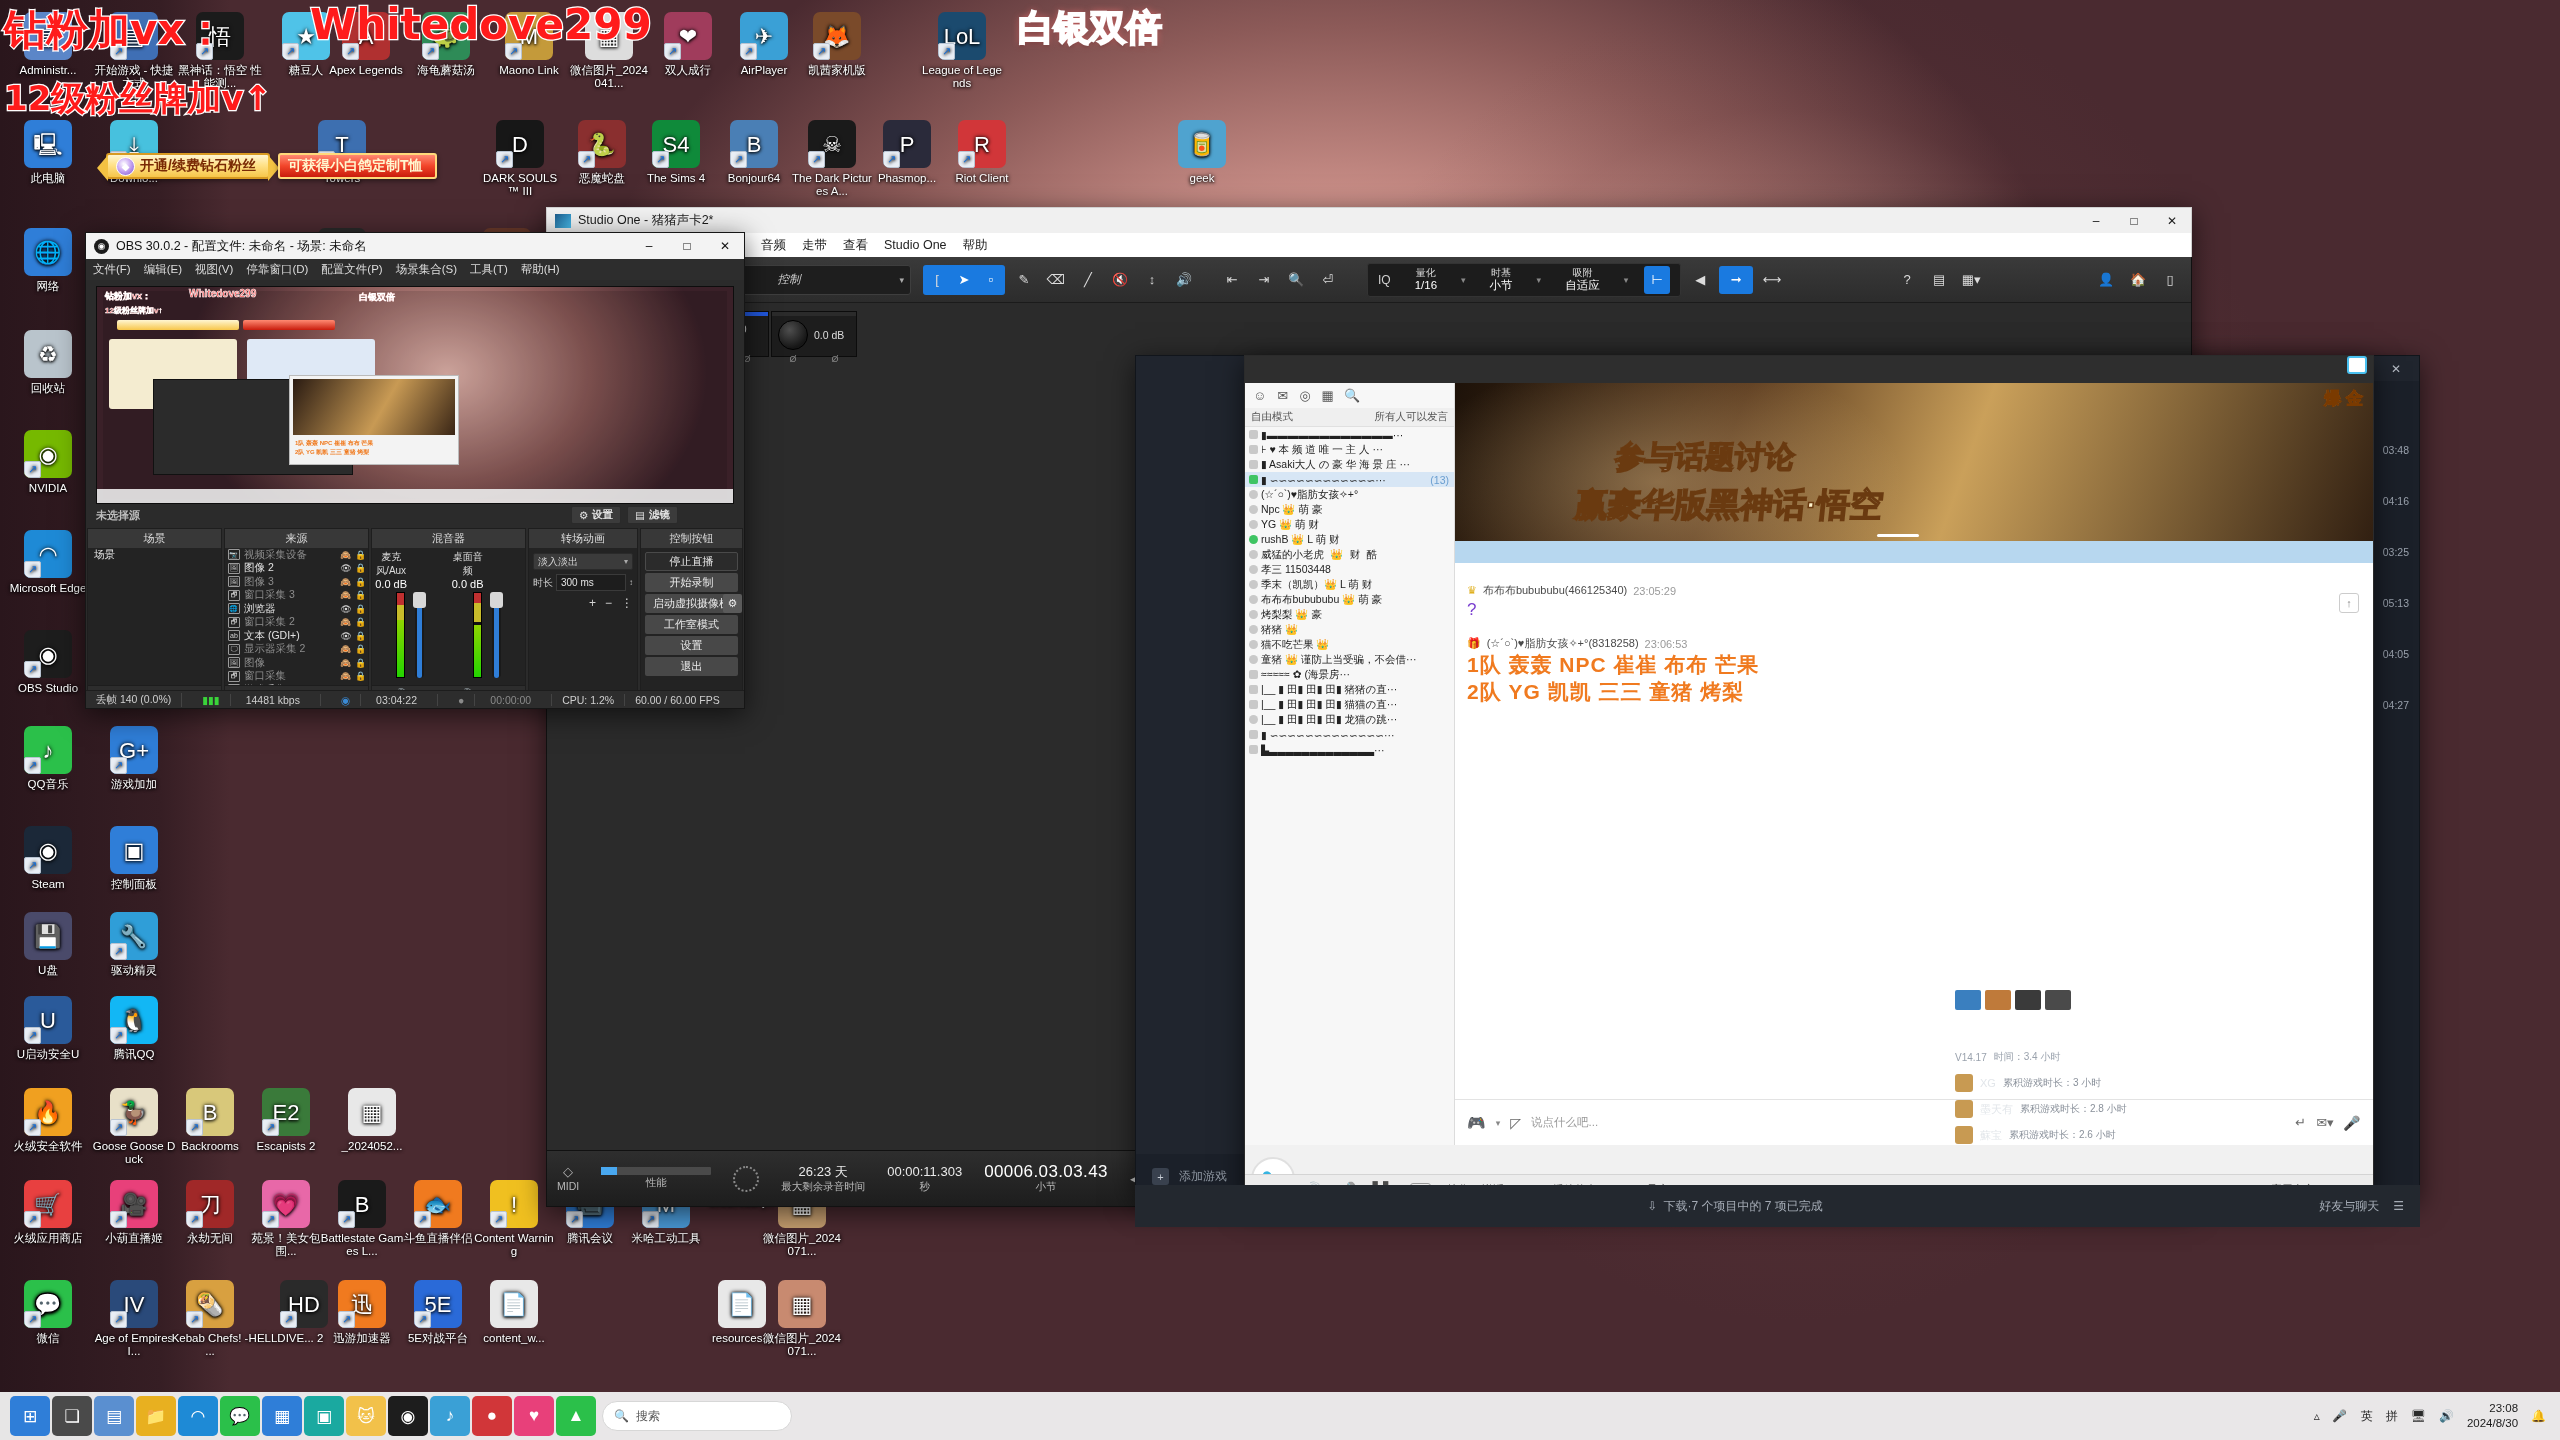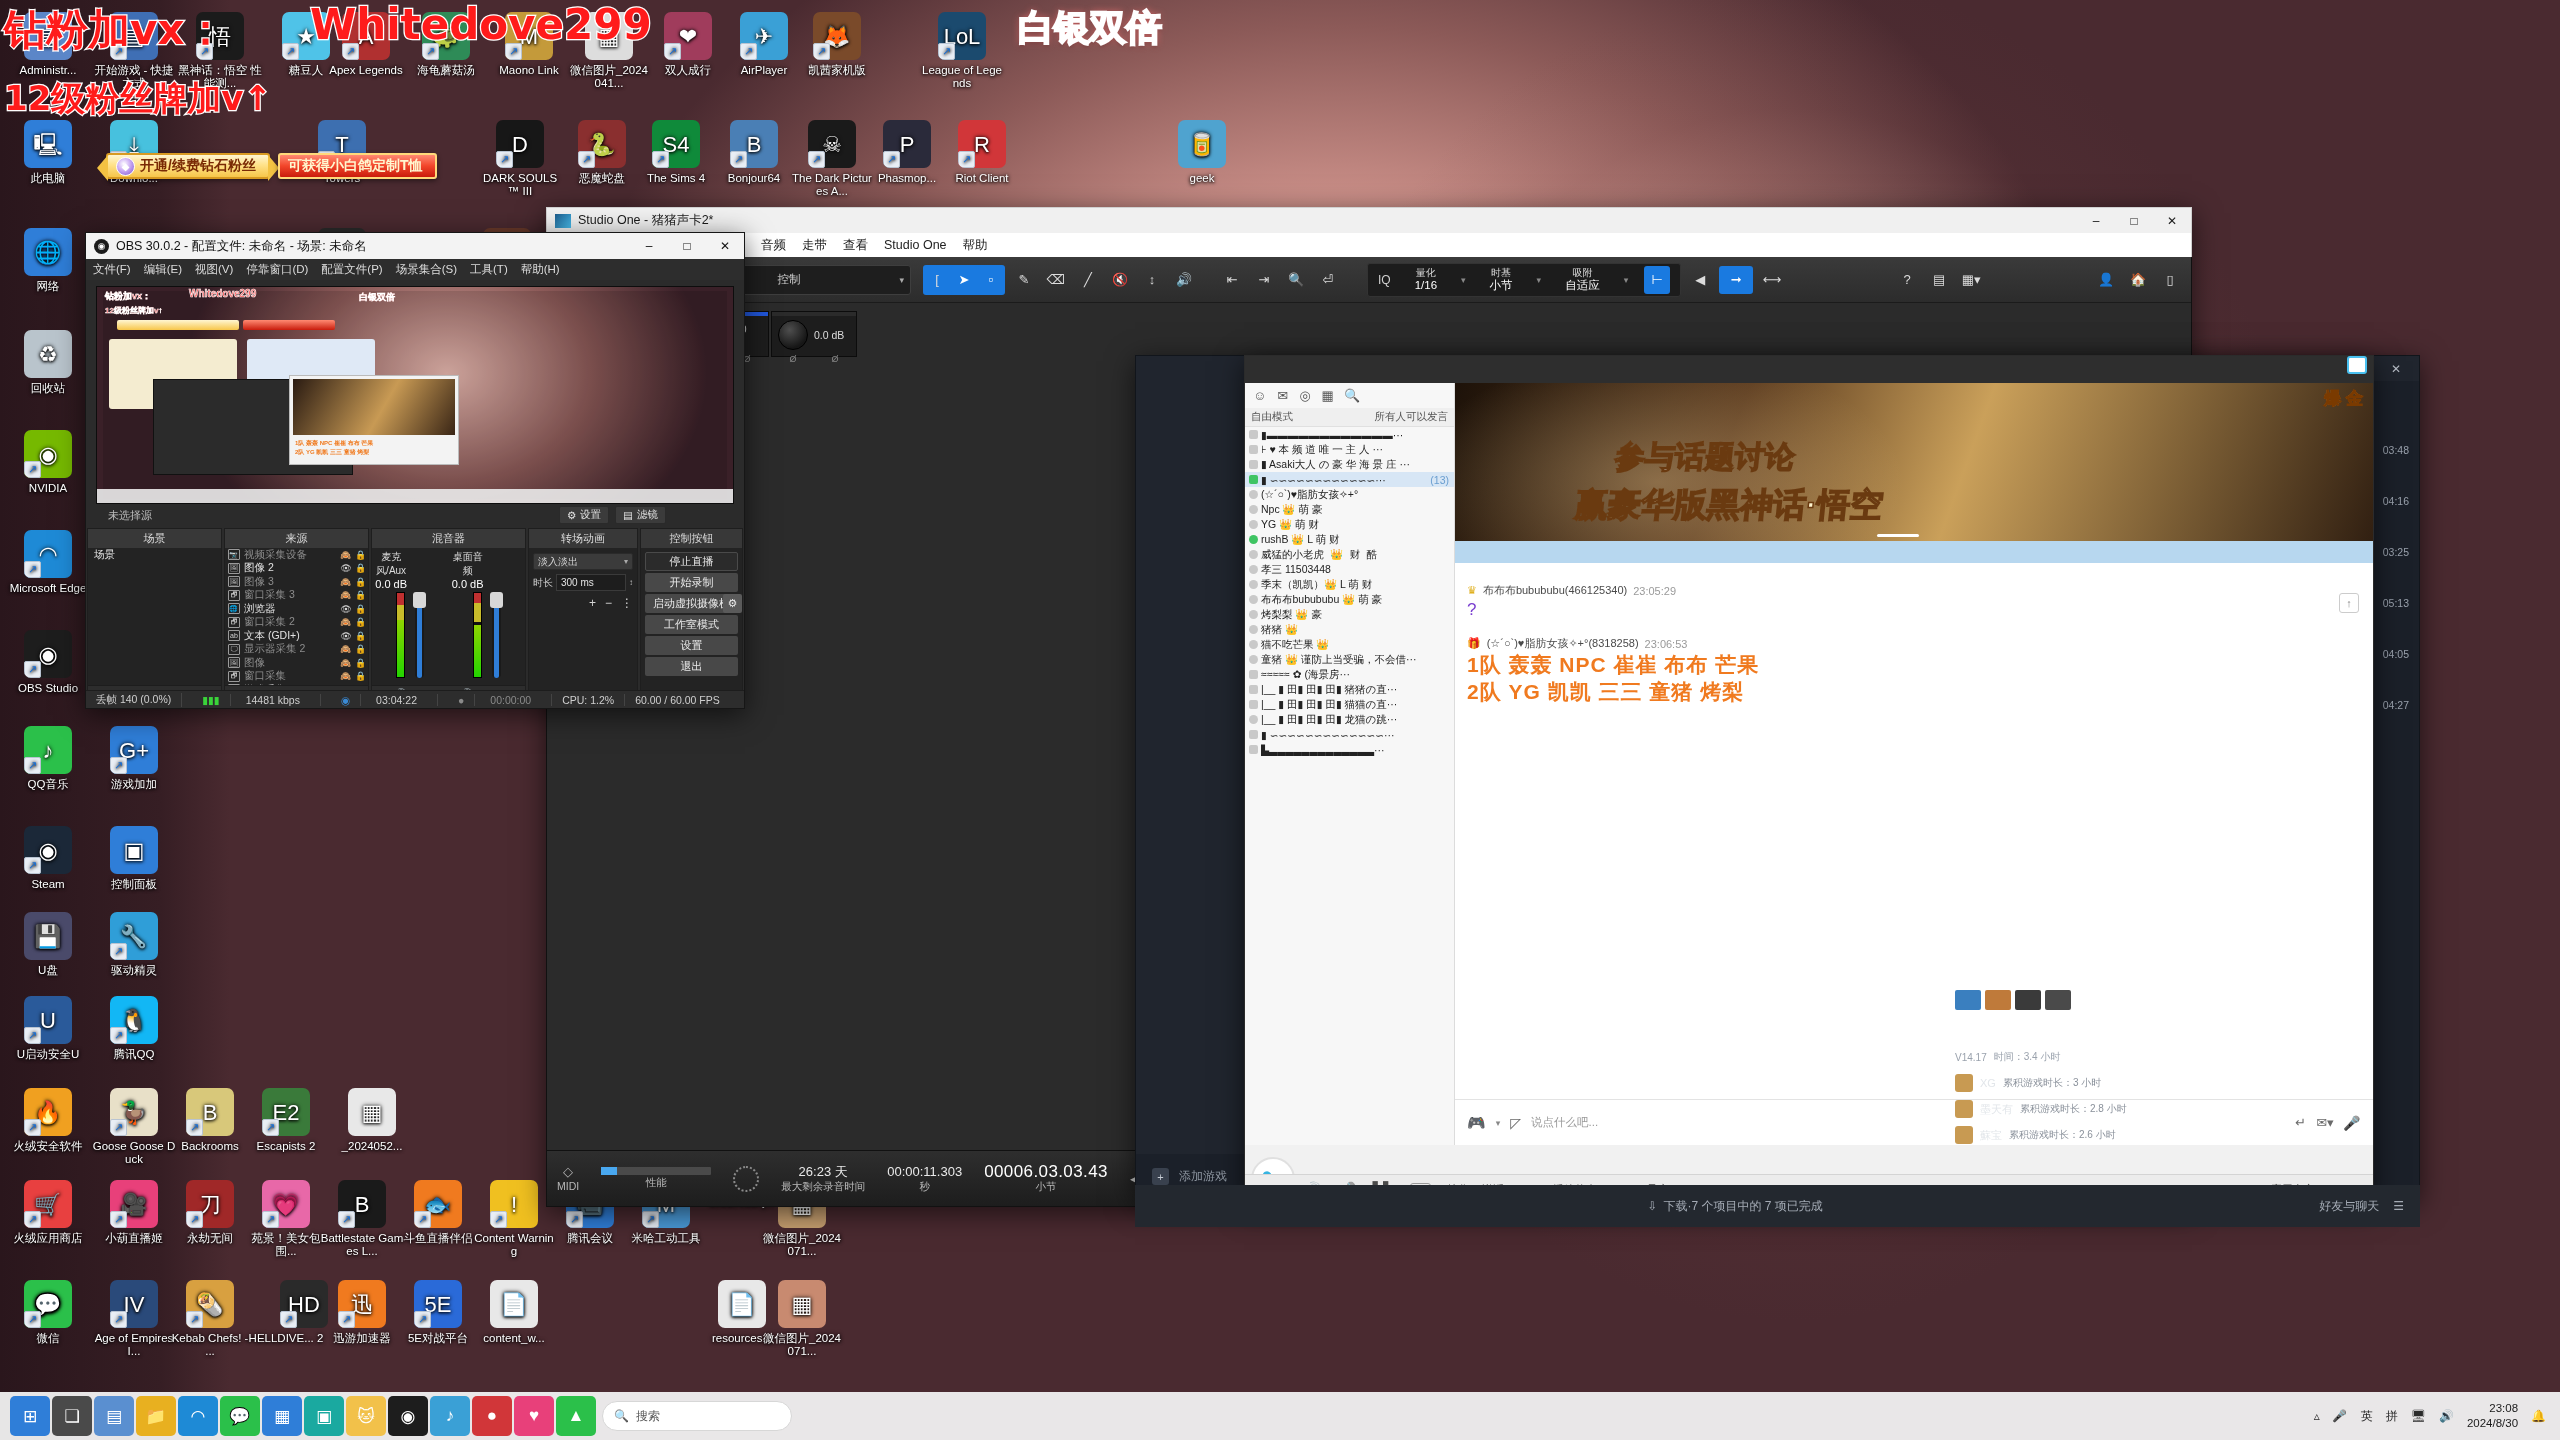--- a/index.html
+++ b/index.html
@@ -118,21 +118,21 @@
 
   
   #obs { left:85px; top:232px; width:660px; height:477px; z-index:14; background:#2b2b2b;
          border:1px solid #161616;}
   #obs .obs-title{ background:#f3f3f3; color:#111; height:26px; display:flex; align-items:center;
       padding-left:8px; font-size:12.5px;}
   #obs .obs-menu{ background:#2d2d2d; height:21px; display:flex; align-items:center; gap:13px;
       padding-left:7px; color:#dcdcdc; font-size:11.5px;}
   #obs .obs-preview{ margin:6px 10px 0; height:218px; background:#000; position:relative; overflow:hidden;
       border:1px solid #0d0d0d;}
-  .obs-srcbar{ height:22px; display:flex; align-items:center; gap:6px; padding:0 22px; color:#b9b9b9; font-size:11px;}
+  .obs-srcbar{ height:22px; display:flex; align-items:center; gap:6px; padding:0 10px; color:#b9b9b9; font-size:11px;font-weight:bold;}
   .obs-btn{ background:#3b3b3b; border:1px solid #2a2a2a; border-radius:2px; height:18px; padding:0 7px;
       display:flex;align-items:center;gap:4px;color:#e2e2e2;font-size:10.5px;}
   .obs-docks{ display:flex; height:175px; margin:2px 1px 0; gap:2px; }
   .dock{ background:#2b2b2b; border:1px solid #1e1e1e; display:flex; flex-direction:column;}
   .dock-hdr{ height:19px; background:#383838; color:#dcdcdc; font-size:11px;
       display:flex;align-items:center;justify-content:center; position:relative;}
   .dock-body{ flex:1; background:#232323; overflow:hidden; position:relative;}
   .src-row{ display:flex; align-items:center; height:13.5px; font-size:10.5px; padding-left:3px; color:#e2e2e2;}
   .src-row.off{ color:#8d8d8d;}
   .src-ico{ width:12px;height:11px;border:1px solid #9a9a9a;border-radius:1px;margin-right:4px;
@@ -545,21 +545,21 @@
       <span>帮助</span>
     </div>
   <div class="s1-body">
 
     <div class="s1-toolbar">
       <div class="s1-combo" style="width:160px;">
         <span style="margin:0 auto;">参数</span>
         <span class="cv">▾</span>
       </div>
       <div class="s1-combo" style="width:190px;">
-        <span style="margin:0 auto;">控制</span>
+        <span style="margin:0 auto;font-style:italic;">控制</span>
         <span class="cv">▾</span>
       </div>
       <div style="display:flex;gap:1px;background:#1a7ae0;border-radius:3px;padding:1px;margin-left:6px;">
         <span class="s1-tool">[</span>
         <span class="s1-tool act">➤</span>
         <span class="s1-tool act">▫</span>
       </div>
       <span class="s1-tool">✎</span>
       <span class="s1-tool">⌫</span>
       <span class="s1-tool">╱</span>

